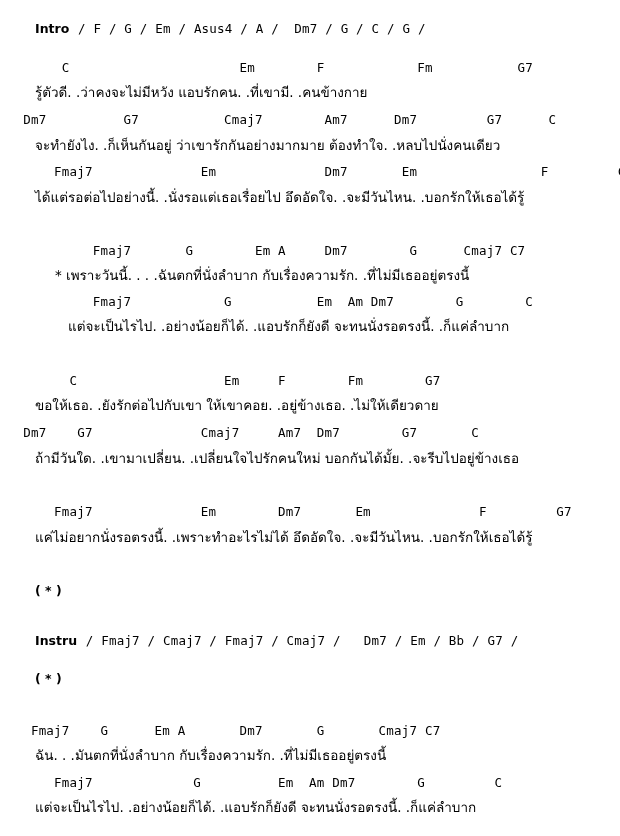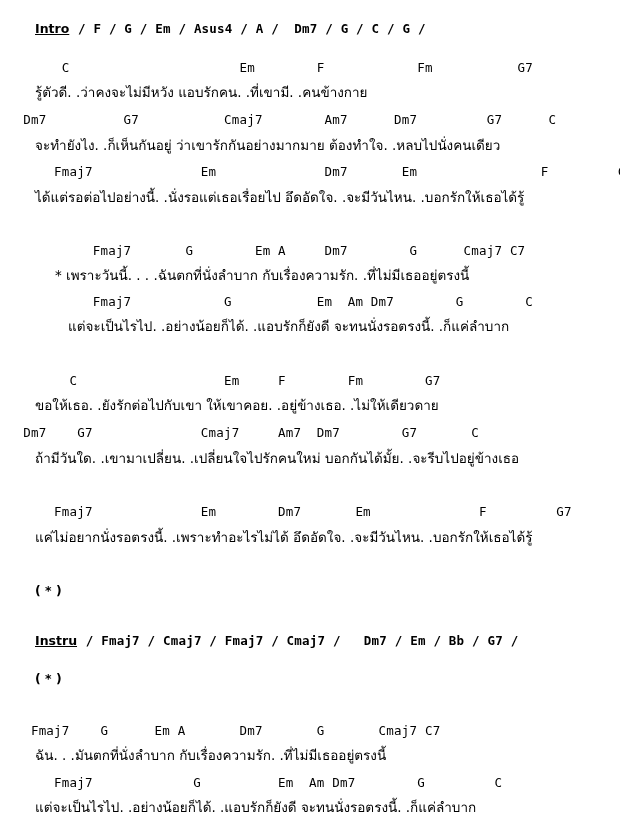--- a/index.html
+++ b/index.html
@@ -43,24 +43,23 @@
     font-weight: bold;
     font-size: 12.5px;
   }
   .marker-line {
     font-family: "DejaVu Sans", "Liberation Sans", sans-serif;
     font-weight: bold;
     font-size: 12.5px;
   }
   .sec-label {
     font-weight: bold;
-    text-decoration: underline;
   }
   .sec-chords {
-    font-weight: bold;
+    font-weight: normal;
   }
 </style>
 </head>
 <body>
 
 <div id="sheet">
     <div class="line section-line" style="left: 35px; top: 23px;"><span class="sec-label">Intro</span>  <span class="sec-chords chord-line">/ F / G / Em / Asus4 / A /  Dm7 / G / C / G /</span></div>
     <div class="line chord-line" style="left: 0px; top: 62px;">        C                      Em        F            Fm           G7</div>
     <div class="line lyric-line" style="left: 35px; top: 86px;">รู้ตัวดี. .ว่าคงจะไม่มีหวัง แอบรักคน. .ที่เขามี. .คนข้างกาย</div>
     <div class="line chord-line" style="left: 0px; top: 114px;">   Dm7          G7           Cmaj7        Am7      Dm7         G7      C</div>

